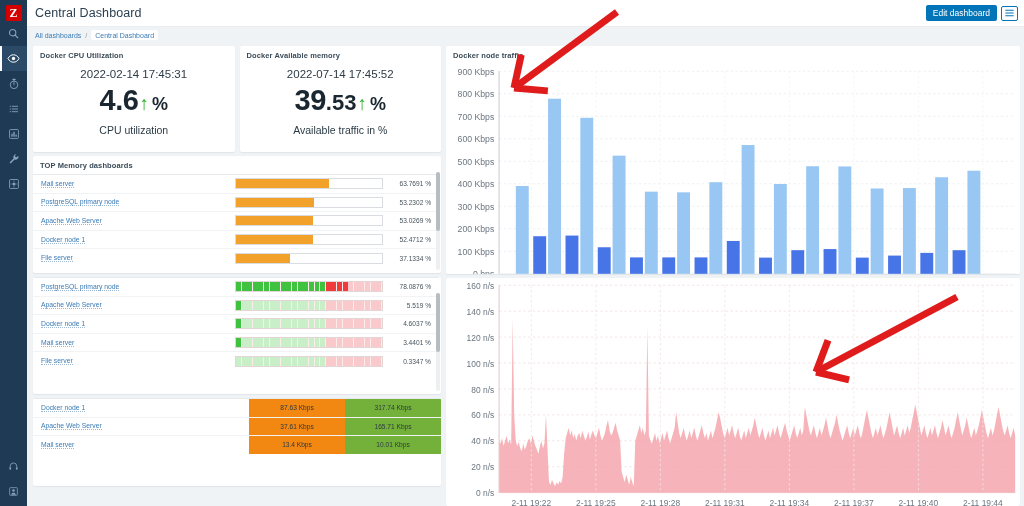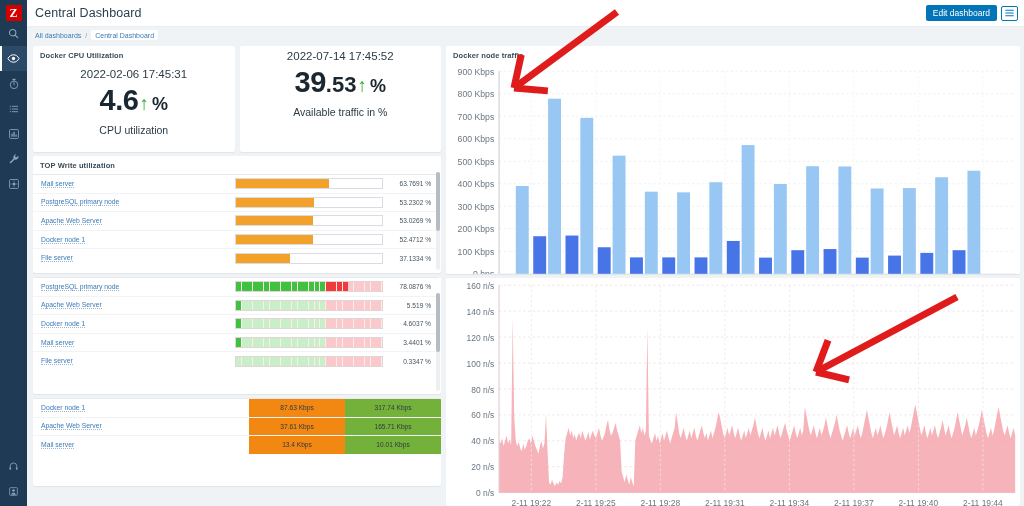--- a/index.html
+++ b/index.html
@@ -301,47 +301,48 @@
     </div>
 
     <div class="board">
 
       <div class="col-left">
 
         <div class="kpi-row">
           <div class="widget kpi">
             <div class="w-title">Docker CPU Utilization</div>
             <div class="kpi-body">
-              <div class="kpi-time">2022-02-06 17:45:31</div>
+              <div class="kpi-time">2022-02-14 17:45:31</div>
               <div class="kpi-value">
                 <span class="kpi-num">4.6</span>
                 <span class="kpi-dec"></span>
                 <span class="kpi-arrow">↑</span>
                 <span class="kpi-unit">%</span>
               </div>
               <div class="kpi-label">CPU utilization</div>
             </div>
           </div>
 
           <div class="widget kpi">
+            <div class="w-title">Docker Available memory</div>
             <div class="kpi-body">
               <div class="kpi-time">2022-07-14 17:45:52</div>
               <div class="kpi-value">
                 <span class="kpi-num">39</span>
                 <span class="kpi-dec">.53</span>
                 <span class="kpi-arrow">↑</span>
                 <span class="kpi-unit">%</span>
               </div>
               <div class="kpi-label">Available traffic in %</div>
             </div>
           </div>
         </div>
 
         <div class="widget listw" style="height:117px">
-          <div class="w-title">TOP Write utilization</div>
+          <div class="w-title">TOP Memory dashboards</div>
           <div class="rows" id="mem-rows">
               <div class="row">
                 <span class="row-name">Mail server</span>
                 <div class="row-gauge-wrap">
                   <div class="gauge">
                     <div class="gauge-fill" style="width: 63.7691%; background: rgb(242, 161, 43);"></div>
                   </div>
                 </div>
                 <span class="row-val">63.7691 %</span>
               </div>

